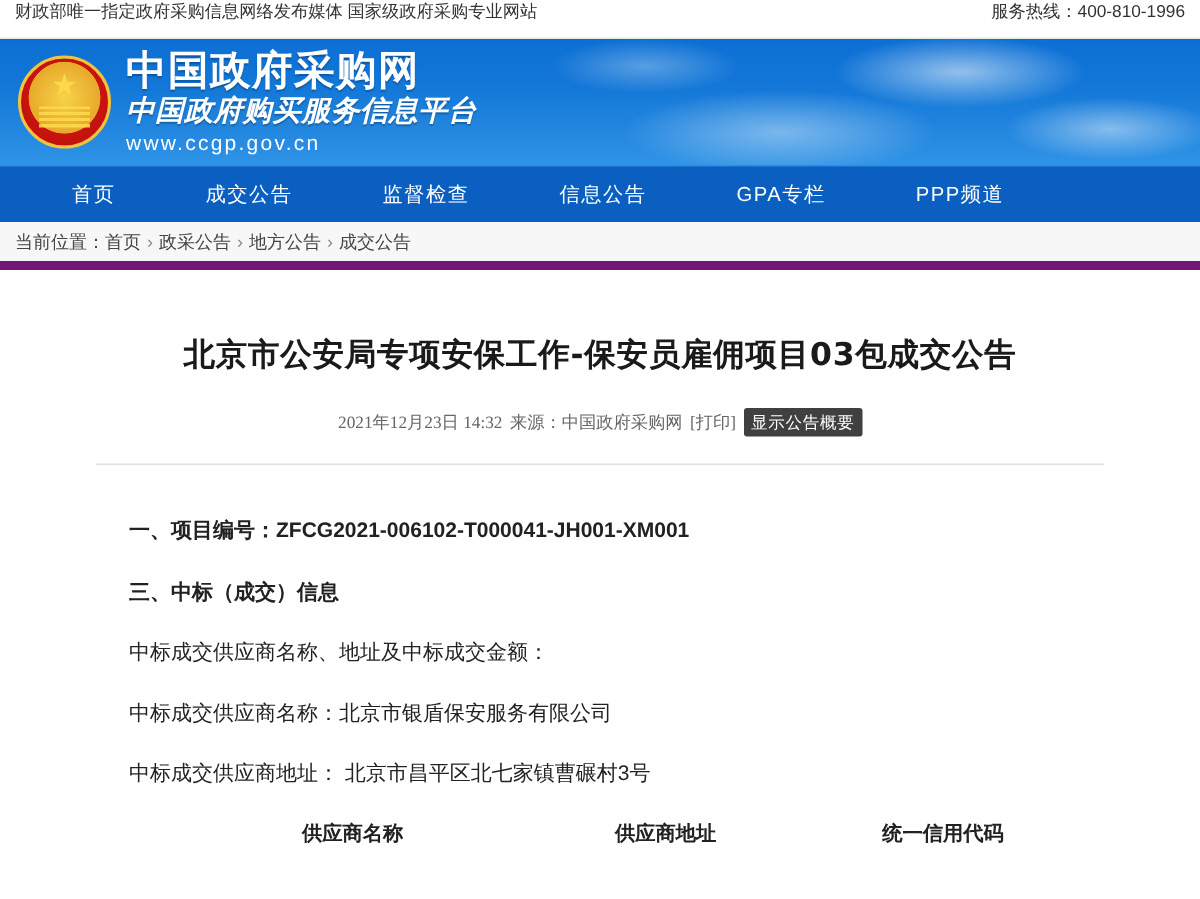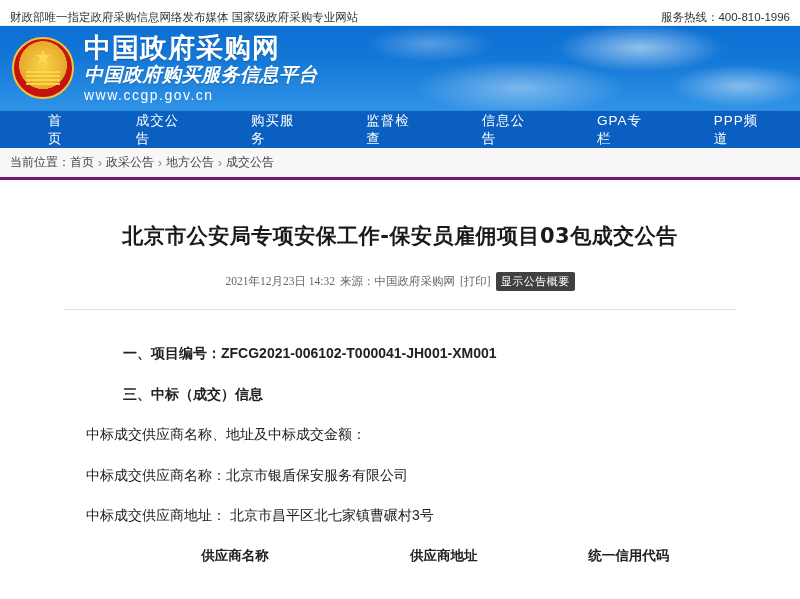--- a/index.html
+++ b/index.html
@@ -8,21 +8,21 @@
     font-family: "Liberation Sans", sans-serif;
     background: #ffffff;
     overflow: hidden;
   }
   
   .topbar {
     height: 26px;
     background: #ffffff;
     border-bottom: 1px solid #e8e8e8;
     display: flex;
-    align-items: flex-end;
+    align-items: flex-start;
     justify-content: space-between;
     padding: 0 10px;
     font-size: 11.5px;
     color: #333;
   }
   .topbar .hotline { color: #333; }
   
   .banner {
     position: relative;
     height: 84px;
@@ -95,21 +95,21 @@
     font-size: 13.5px;
     display: flex; align-items: center;
     padding: 0 30px;
     letter-spacing: 1px;
     cursor: pointer;
   }
   
   .crumbbar {
     height: 32px;
     background: #f7f7f7;
-    border-bottom: 3px solid #701a75;
+    border-bottom: 6px solid #701a75;
     display: flex; align-items: center;
     padding-left: 10px;
     font-size: 12px; color: #444;
   }
   .crumbbar .sep { margin: 0 4px; color: #888; }
   .crumbbar a { color: #444; text-decoration: none; cursor: pointer; }
   
   .page {
     padding: 0 64px;
     background: #fff;
@@ -148,21 +148,21 @@
     border: 0; border-top: 1px solid #e0e0e0;
     margin: 18px 0 0 0;
   }
   .body-area { padding: 16px 22px 0 22px; }
   .p {
     font-size: 14px;
     color: #222;
     line-height: 1.9;
     margin: 14px 0;
   }
-  .p.strong { font-weight: bold; margin-left: 37px; }
+  .p.strong { font-weight: bold; }
   .table-head {
     display: flex;
     margin-top: 18px;
     padding-left: 40px;
     font-size: 13.5px;
     font-weight: bold;
     color: #222;
   }
   .table-head .c1 { width: 230px; text-align: center; }
   .table-head .c2 { width: 210px; text-align: center; }
@@ -184,21 +184,20 @@
       <div class="t1">中国政府采购网</div>
       <div class="t2">中国政府购买服务信息平台</div>
       <div class="t3">www.ccgp.gov.cn</div>
     </div>
   </div>
 </div>
 
 <div class="nav">
   <a>首页</a>
   <a>成交公告</a>
-  <a>购买服务</a>
   <a>监督检查</a>
   <a>信息公告</a>
   <a>GPA专栏</a>
   <a>PPP频道</a>
 </div>
 
 <div class="crumbbar">
   <span>当前位置：</span>
   <a>首页</a>
   <span class="sep">›</span>

